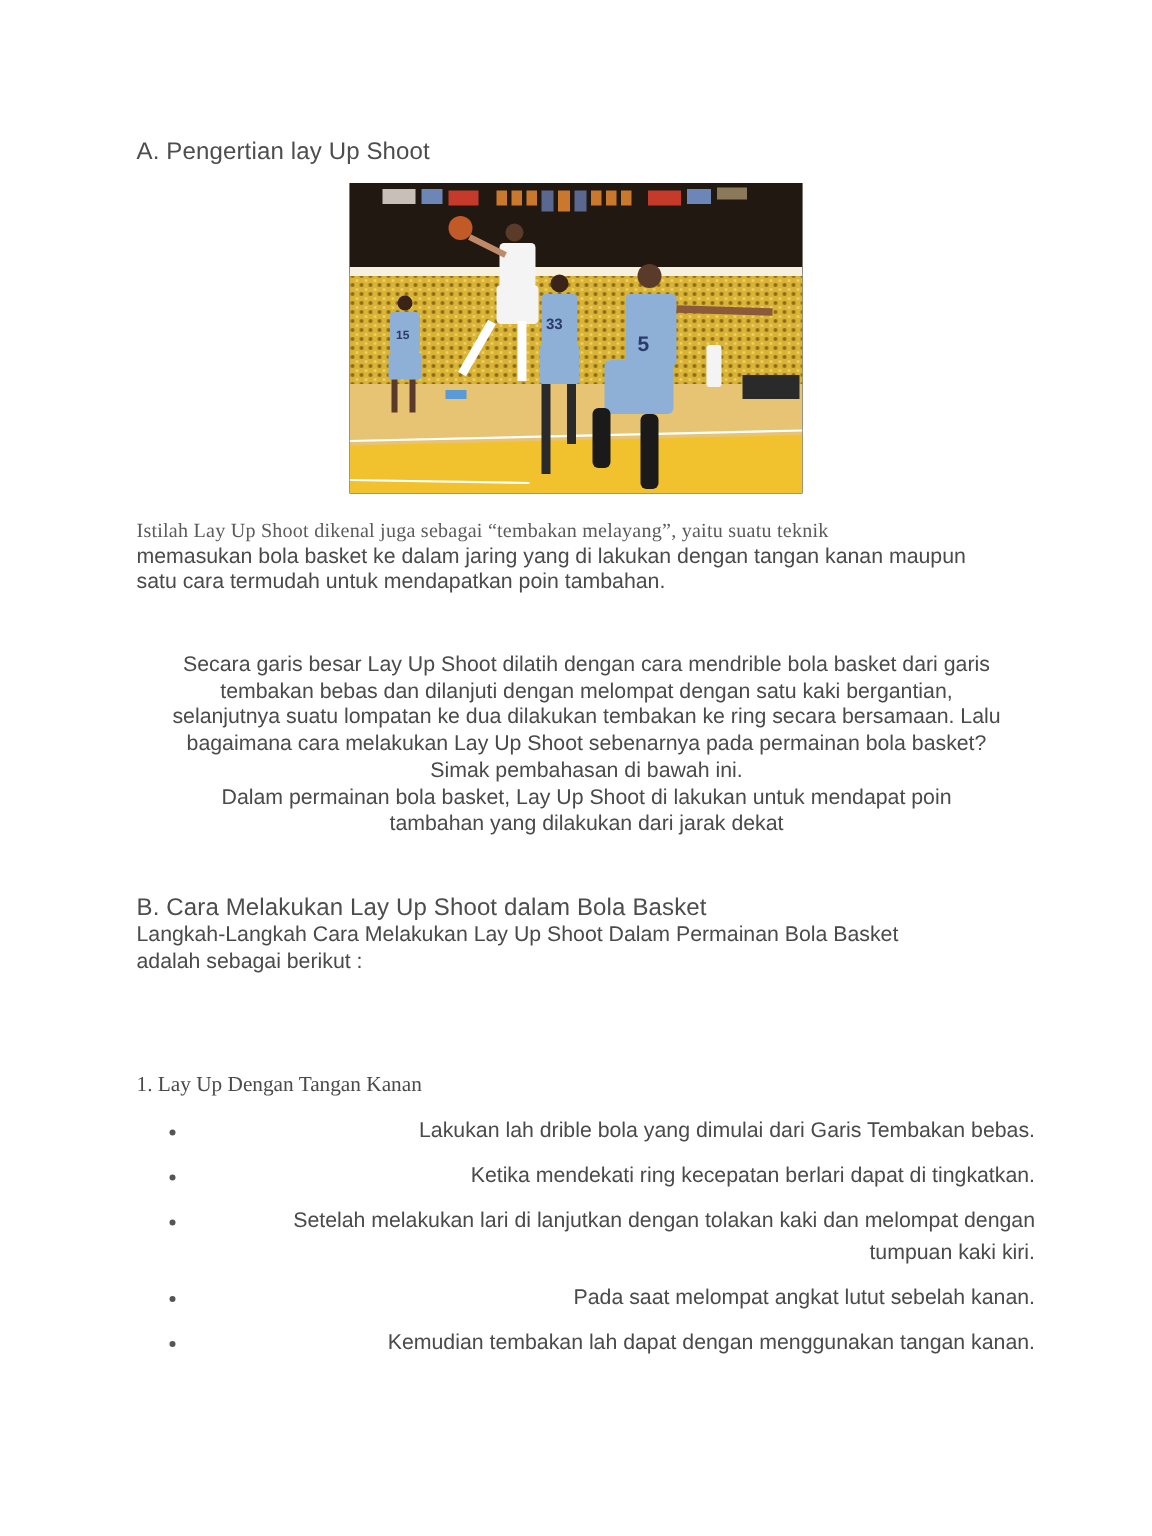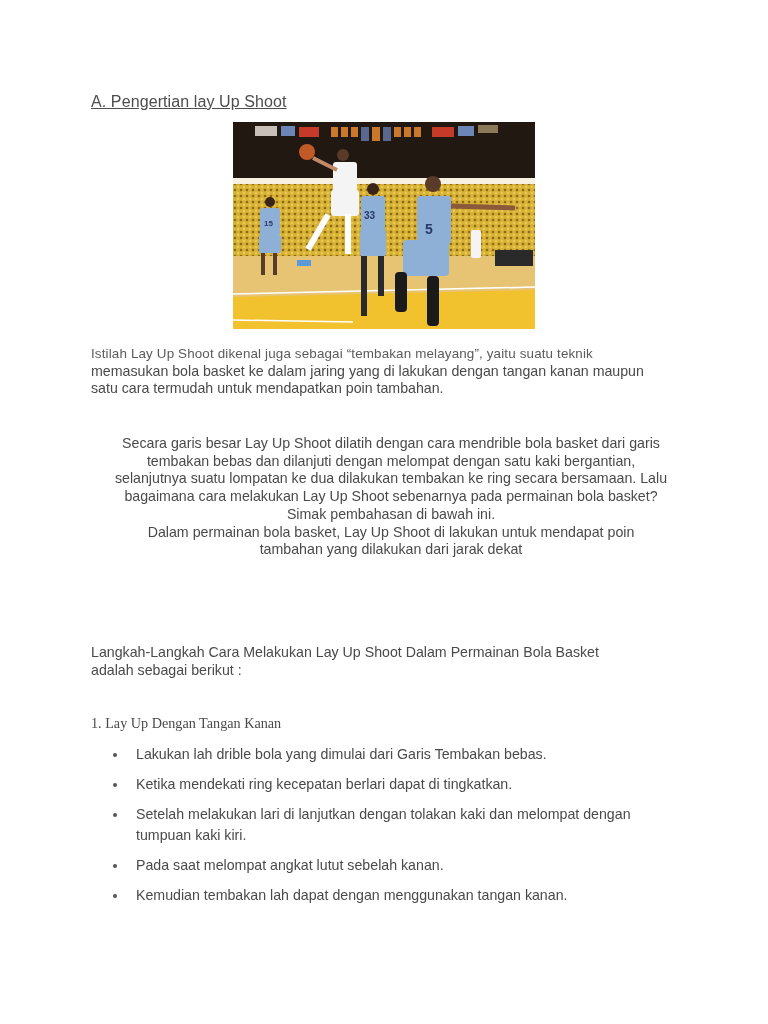--- a/index.html
+++ b/index.html
@@ -22,52 +22,52 @@
     }
     .heading {
       position: absolute;
       left: 91px;
       font-size: 16px;
       color: #4d4d4d;
       letter-spacing: 0.1px;
       margin: 0;
       font-weight: normal;
       white-space: nowrap;
-      text-decoration: underline;
     }
     .photo {
       position: absolute;
       left: 233px;
       top: 122px;
       width: 302px;
       height: 207px;
       overflow: hidden;
       background: #1a1410;
     }
     .para {
       position: absolute;
       left: 91px;
       width: 600px;
       font-size: 14.2px;
       line-height: 17.7px;
       color: #4a4a4a;
       margin: 0;
     }
     .para .line { display: block; white-space: nowrap; }
-    .para .first-line { color: #5b5b5b; font-size: 13.4px; letter-spacing: 0.15px; }
+    .para .first-line { color: #5b5b5b; font-size: 13.4px; letter-spacing: 0.15px; font-family: Liberation Serif, serif; }
     .list {
       position: absolute;
       left: 110px;
       top: 744px;
       width: 580px;
       margin: 0;
       padding: 0;
       list-style: none;
       font-size: 14.2px;
       color: #4a4a4a;
+      text-align: right;
     }
     .list li {
       position: relative;
       padding-left: 26px;
       line-height: 21px;
       margin-bottom: 9px;
     }
     .list li .bullet {
       position: absolute;
       left: 3px;
@@ -169,22 +169,23 @@
   <p class="para" style="top:435px;text-align:center;">
     <span class="line">Secara garis besar Lay Up Shoot dilatih dengan cara mendrible bola basket dari garis</span>
     <span class="line">tembakan bebas dan dilanjuti dengan melompat dengan satu kaki bergantian,</span>
     <span class="line">selanjutnya suatu lompatan ke dua dilakukan tembakan ke ring secara bersamaan. Lalu</span>
     <span class="line">bagaimana cara melakukan Lay Up Shoot sebenarnya pada permainan bola basket?</span>
     <span class="line">Simak pembahasan di bawah ini.</span>
     <span class="line">Dalam permainan bola basket, Lay Up Shoot di lakukan untuk mendapat poin</span>
     <span class="line">tambahan yang dilakukan dari jarak dekat</span>
   </p>
 
-
-  <p class="para" style="top:644px;">
+  <h2 class="heading" style="top:597px;">B. Cara Melakukan Lay Up Shoot dalam Bola Basket</h2>
+
+  <p class="para" style="top:615px;">
     <span class="line">Langkah-Langkah Cara Melakukan Lay Up Shoot Dalam Permainan Bola Basket</span>
     <span class="line">adalah sebagai berikut :</span>
   </p>
 
   <p class="para" style="top:715px;font-family:Liberation Serif, serif;">
     <span class="line">1. Lay Up Dengan Tangan Kanan</span>
   </p>
 
   <ul class="list">
     <li>

